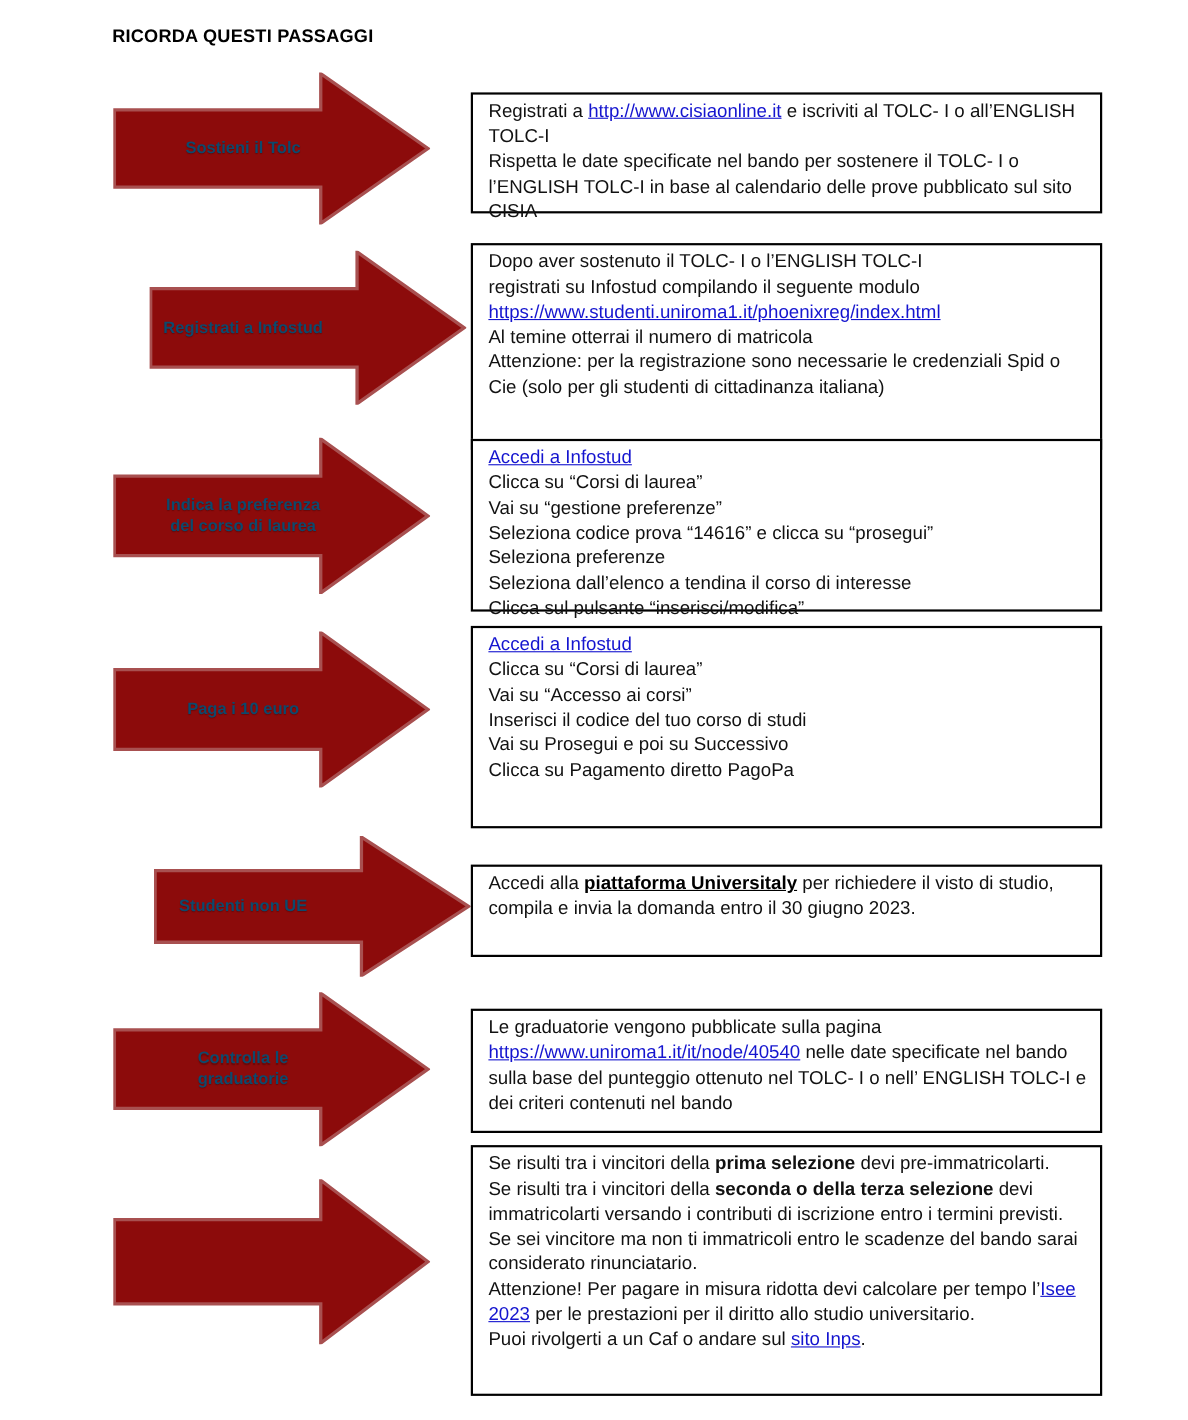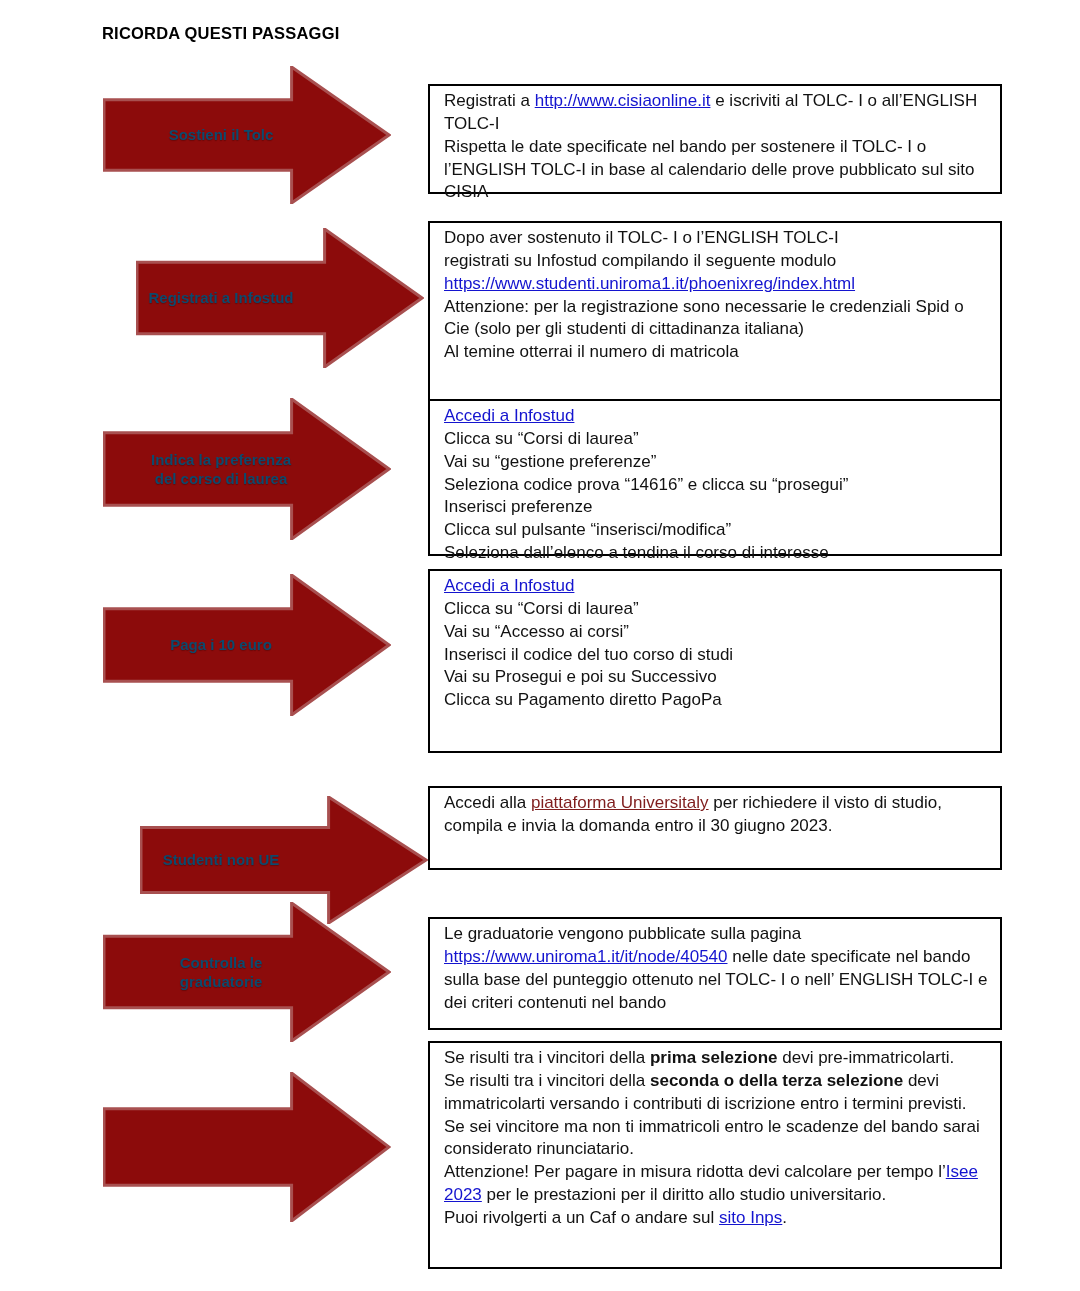--- a/index.html
+++ b/index.html
@@ -92,67 +92,67 @@
           <polygon points="1.0,34.3 188.6,34.3 188.6,1.0 286.0,70.0 188.6,139.0 188.6,105.7 1.0,105.7" fill="#8C0B0B" stroke="#A85050" stroke-width="3"></polygon>
         </svg>
         <div class="arrow-label">
           <div>Registrati a Infostud</div>
         </div>
       </div>
       <div class="tbox" style="top: 221px; height: 188px; border-color: rgb(0, 0, 0);">
         <div class="ln"><span>Dopo aver sostenuto il TOLC- I o l’ENGLISH TOLC-I</span></div>
         <div class="ln"><span>registrati su Infostud compilando il seguente modulo</span></div>
         <div class="ln"><span class="lnk" style="color: rgb(20, 20, 207);">https://www.studenti.uniroma1.it/phoenixreg/index.html</span></div>
+        <div class="ln"><span>Al temine otterrai il numero di matricola</span></div>
         <div class="ln"><span>Attenzione: per la registrazione sono necessarie le credenziali Spid o Cie (solo per gli studenti di cittadinanza italiana)</span></div>
-        <div class="ln"><span>Al temine otterrai il numero di matricola</span></div>
       </div>
       <div class="arrow" style="top: 398px; height: 142px;">
         <svg viewBox="0 0 288 142" preserveAspectRatio="none">
           <polygon points="1.0,34.8 188.6,34.8 188.6,1.0 286.0,71.0 188.6,141.0 188.6,107.2 1.0,107.2" fill="#8C0B0B" stroke="#A85050" stroke-width="3"></polygon>
         </svg>
         <div class="arrow-label">
           <div>Indica la preferenza</div>
           <div>del corso di laurea</div>
         </div>
       </div>
       <div class="tbox" style="top: 399px; height: 157px; border-color: rgb(0, 0, 0);">
         <div class="ln"><span class="lnk" style="color: rgb(20, 20, 207);">Accedi a Infostud</span></div>
         <div class="ln"><span>Clicca su “Corsi di laurea”</span></div>
         <div class="ln"><span>Vai su “gestione preferenze”</span></div>
         <div class="ln"><span>Seleziona codice prova “14616” e clicca su “prosegui”</span></div>
-        <div class="ln"><span>Inserisci preferenze</span></div>
+        <div class="ln"><span>Seleziona preferenze</span></div>
+        <div class="ln"><span>Seleziona dall’elenco a tendina il corso di interesse</span></div>
         <div class="ln"><span>Clicca sul pulsante “inserisci/modifica”</span></div>
-        <div class="ln"><span>Seleziona dall’elenco a tendina il corso di interesse</span></div>
       </div>
       <div class="arrow" style="top: 574px; height: 142px;">
         <svg viewBox="0 0 288 142" preserveAspectRatio="none">
           <polygon points="1.0,34.8 188.6,34.8 188.6,1.0 286.0,71.0 188.6,141.0 188.6,107.2 1.0,107.2" fill="#8C0B0B" stroke="#A85050" stroke-width="3"></polygon>
         </svg>
         <div class="arrow-label">
           <div>Paga i 10 euro</div>
         </div>
       </div>
       <div class="tbox" style="top: 569px; height: 184px; border-color: rgb(0, 0, 0);">
         <div class="ln"><span class="lnk" style="color: rgb(20, 20, 207);">Accedi a Infostud</span></div>
         <div class="ln"><span>Clicca su “Corsi di laurea”</span></div>
         <div class="ln"><span>Vai su “Accesso ai corsi”</span></div>
         <div class="ln"><span>Inserisci il codice del tuo corso di studi</span></div>
         <div class="ln"><span>Vai su Prosegui e poi su Successivo</span></div>
         <div class="ln"><span>Clicca su Pagamento diretto PagoPa</span></div>
       </div>
-      <div class="arrow" style="top: 796px; height: 128px; padding-left: 37px;">
+      <div class="arrow" style="top: 760px; height: 128px; padding-left: 37px;">
         <svg viewBox="0 0 288 128" preserveAspectRatio="none">
           <polygon points="1.0,31.4 188.6,31.4 188.6,1.0 286.0,64.0 188.6,127.0 188.6,96.6 1.0,96.6" fill="#8C0B0B" stroke="#A85050" stroke-width="3"></polygon>
         </svg>
         <div class="arrow-label">
           <div>Studenti non UE</div>
         </div>
       </div>
       <div class="tbox" style="top: 786px; height: 84px; border-color: rgb(0, 0, 0);">
-        <div class="ln"><span>Accedi alla </span><span class="lnk" style="color: #7f1d1d;">piattaforma Universitaly</span><span> per richiedere il visto di studio, compila e invia la domanda entro il 30 giugno 2023.</span></div>
+        <div class="ln"><span>Accedi alla </span><span class="lnk" style="color: #000000; font-weight: bold;">piattaforma Universitaly</span><span> per richiedere il visto di studio, compila e invia la domanda entro il 30 giugno 2023.</span></div>
       </div>
       <div class="arrow" style="top: 902px; height: 140px;">
         <svg viewBox="0 0 288 140" preserveAspectRatio="none">
           <polygon points="1.0,34.3 188.6,34.3 188.6,1.0 286.0,70.0 188.6,139.0 188.6,105.7 1.0,105.7" fill="#8C0B0B" stroke="#A85050" stroke-width="3"></polygon>
         </svg>
         <div class="arrow-label">
           <div>Controlla le</div>
           <div>graduatorie</div>
         </div>
       </div>

